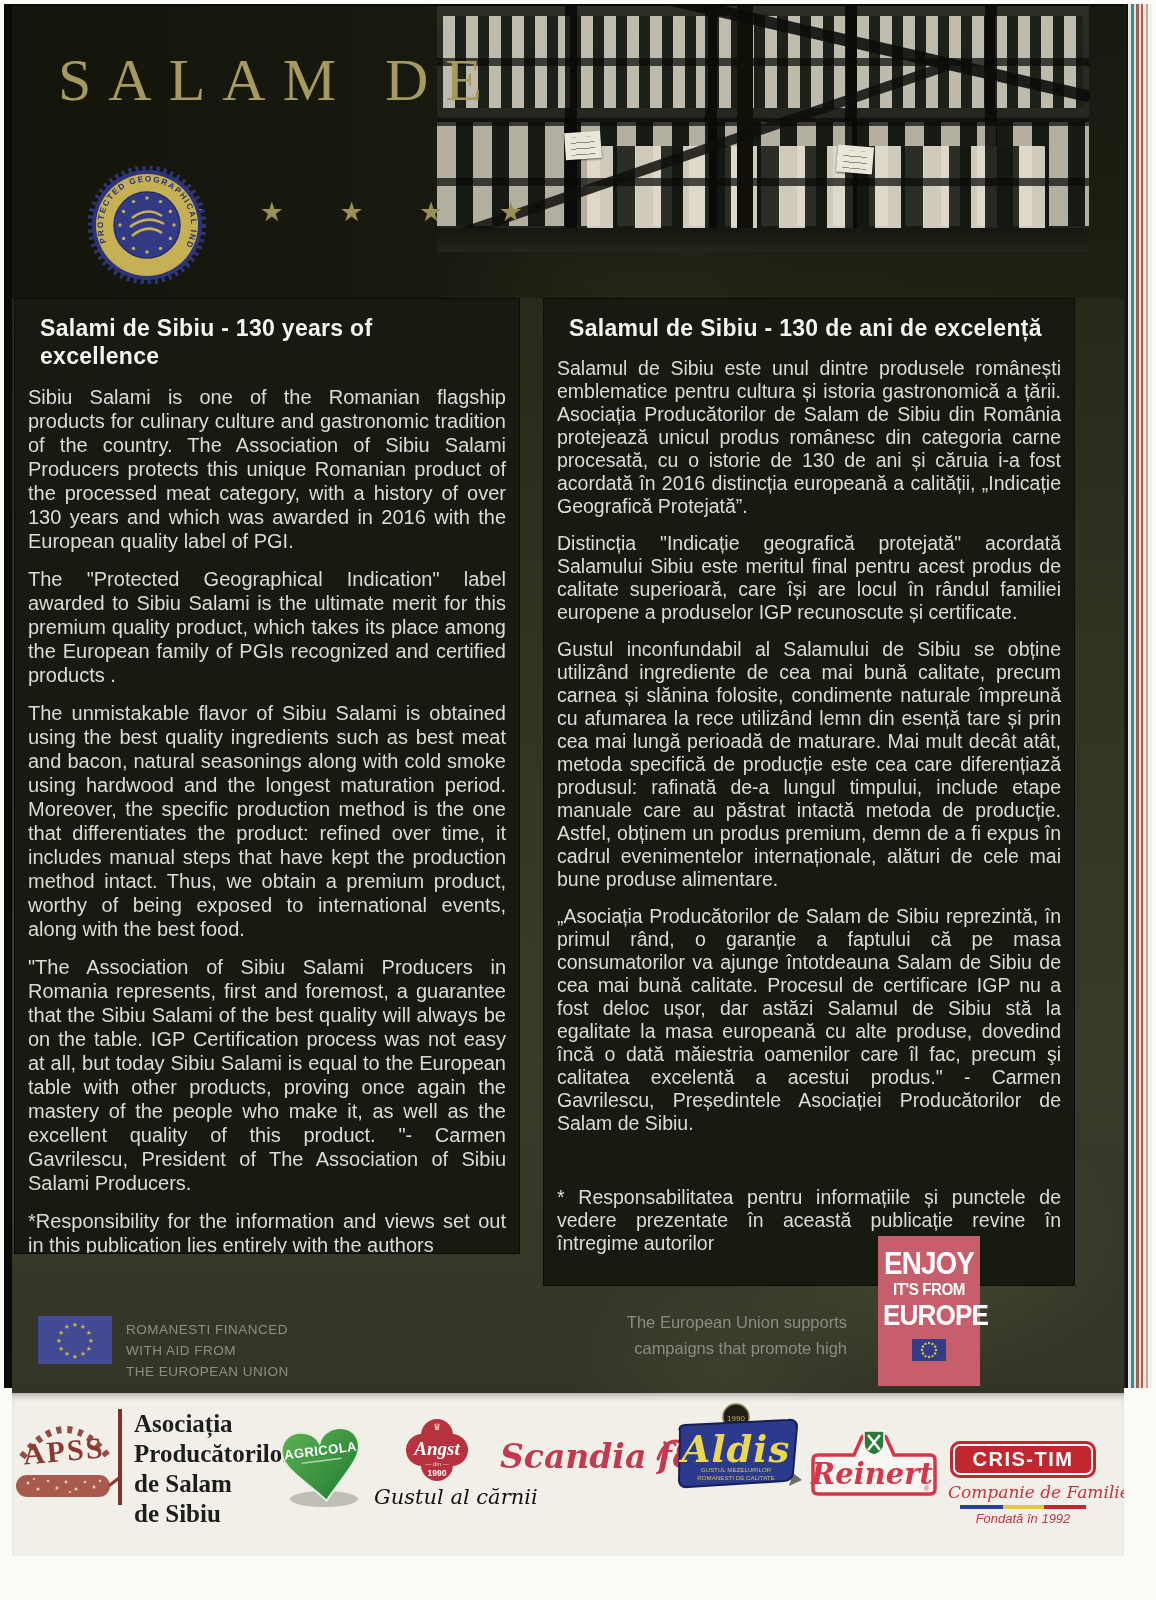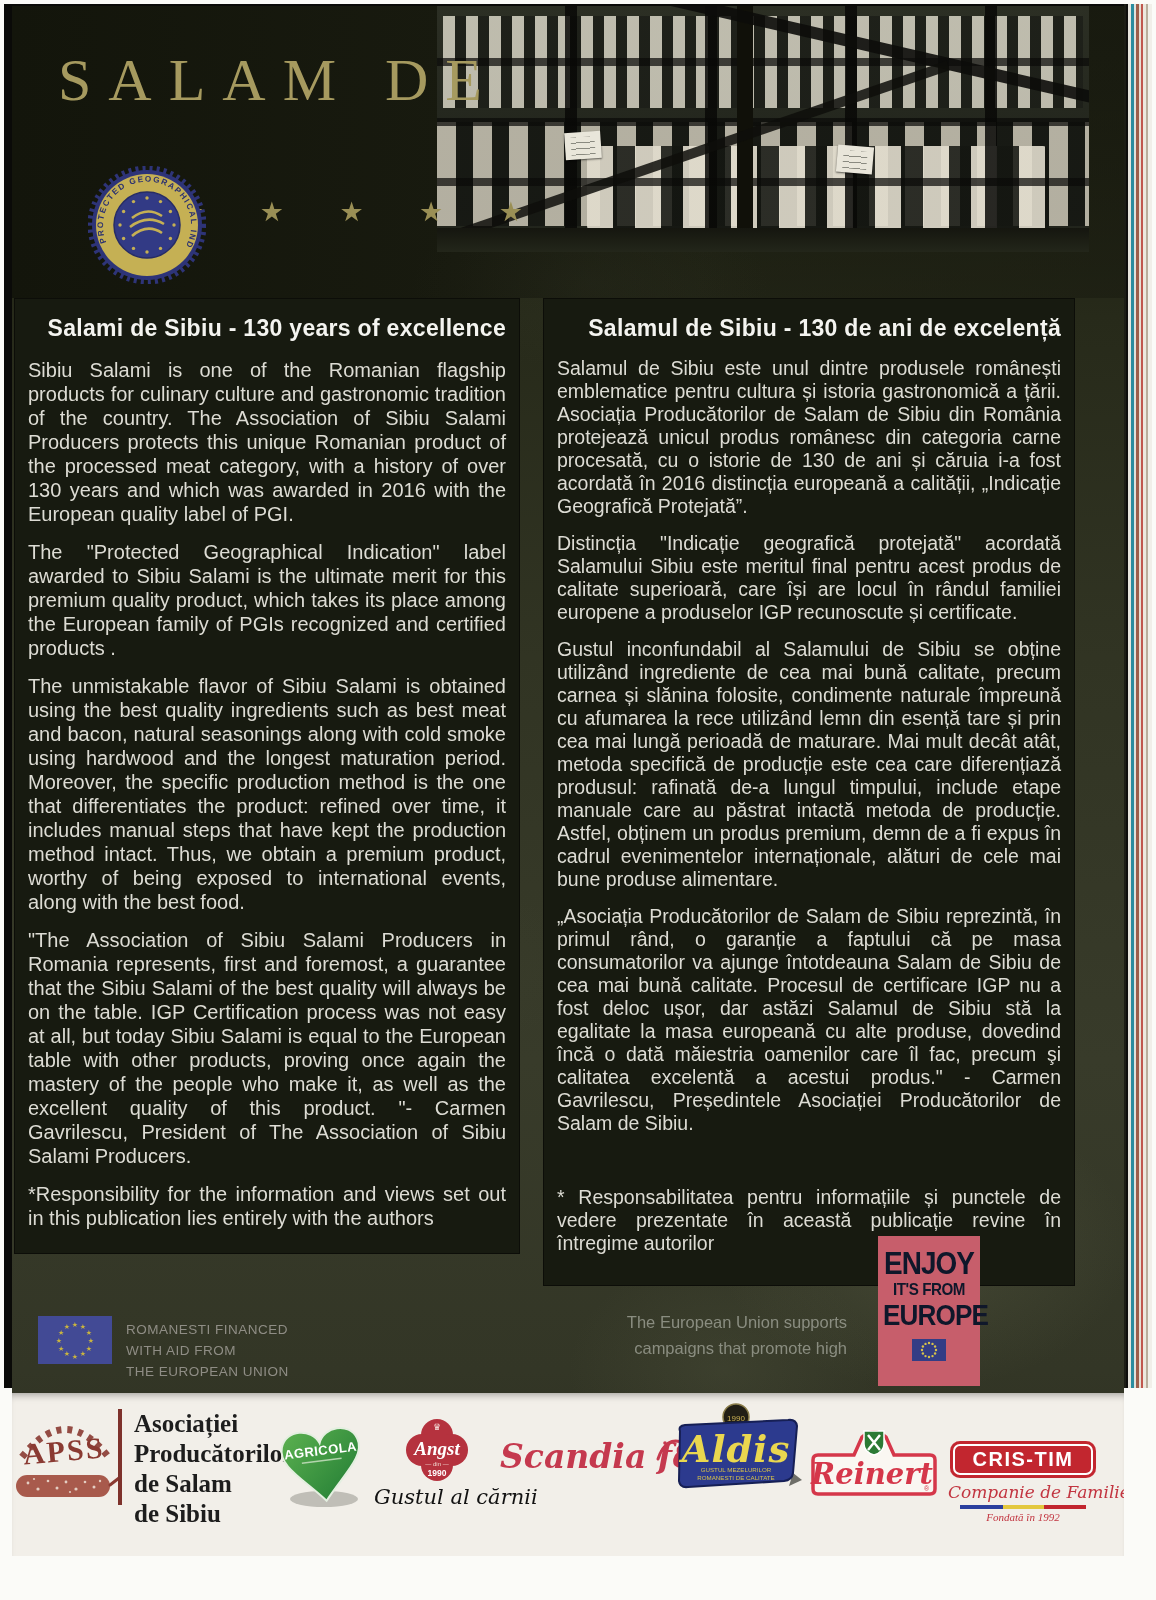--- a/index.html
+++ b/index.html
@@ -55,36 +55,36 @@
   .floor { left:0; right:0; bottom:0; height:24px; background:linear-gradient(180deg,#15160f,#23261a); }
   .tag { width:36px; height:27px; background:#e9e6da; box-shadow:0 1px 2px rgba(0,0,0,.6);
     background-image:repeating-linear-gradient(180deg, transparent 0 5px, #8a8a80 5px 6px);
     background-size:24px 18px; background-position:6px 5px; background-repeat:no-repeat; }
   .tag1 { left:400px; top:140px; transform:rotate(5deg); }
   .tag2 { left:128px; top:126px; transform:rotate(-4deg); }
 
   
   .col { position:absolute; z-index:3; background:#171a10; border:1px solid #0c0d08;
     color:#dddcd4; text-align:justify; padding:16px 13px 0; display:flex; flex-direction:column; overflow:hidden; }
-  .col h2 { font-size:23px; color:#f4f4f0; letter-spacing:.3px; margin:0 0 15px; text-align:right; }
+  .col h2 { font-size:23px; color:#f4f4f0; letter-spacing:.3px; margin:0 12px 15px; text-align:left; }
   .col p { margin:0 0 14px; }
   .col-en { left:2px;  top:292px; width:506px; height:956px; font-size:20px;   line-height:1.2; }
   .col-ro { left:531px; top:292px; width:532px; height:988px; font-size:19.5px; line-height:1.18; }
   .footnote { margin-top:auto !important; margin-bottom:42px !important; }
   .col-ro .footnote { margin-bottom:30px !important; }
 
   
   .euflag { position:absolute; left:26px; top:1310px; z-index:3; }
   .campaign { position:absolute; left:114px; top:1314px; z-index:3; color:#8f8d85;
     font-size:13.5px; letter-spacing:.5px; line-height:1.55; }
   .support { position:absolute; left:545px; top:1304px; width:290px; z-index:3; text-align:right;
     color:#8a8d80; font-size:16.5px; line-height:1.55; }
 
   .enjoy { position:absolute; left:866px; top:1230px; width:102px; height:150px; z-index:5;
-    background:#c75e6b; color:#0f172a; text-align:center; padding-top:12px;
+    background:#c75e6b; color:#ffffff; text-align:center; padding-top:12px;
     font-family:"Liberation Sans", sans-serif; font-weight:bold; }
   .enjoy .e1 { font-size:31px; letter-spacing:-1px; transform:scaleX(.9); line-height:1; }
   .enjoy .e2 { font-size:16.5px; letter-spacing:-.5px; transform:scaleX(.92); line-height:1.25; }
   .enjoy .e3 { font-size:29px; letter-spacing:-1px; transform:scaleX(.9); line-height:1.05; }
   .enjoy svg { margin-top:9px; }
 
   
   .band { position:absolute; left:0; top:1387px; width:1112px; height:163px; z-index:4; background:#f2efe9;
     box-shadow:inset 0 7px 9px -6px rgba(0,0,0,.4); }
   .band > * { position:absolute; }
@@ -106,21 +106,21 @@
   .reinert { left:798px; top:30px; }
   .reinert .big { font-family:"DejaVu Serif", serif; font-style:italic; font-weight:bold; }
   .cristim { left:936px; top:44px; width:150px; text-align:center; }
   .cristim-box { width:146px; height:37px; margin:4px auto; background:#c2262f; border-radius:10px;
     box-shadow:inset 0 0 0 3px #c2262f, inset 0 0 0 5px #fff; display:flex; align-items:center;
     justify-content:center; color:#fff; font-weight:bold; font-size:20px; letter-spacing:1.5px; }
   .cristim-tagline { font-family:"DejaVu Serif", serif; font-style:italic; font-size:17px;
     color:#c23540; margin-top:4px; white-space:nowrap; }
   .tricolor { width:126px; height:4px; margin:3px auto 2px;
     background:linear-gradient(90deg,#2b3f9e 0 34%, #e3c83e 34% 67%, #c2262f 67% 100%); }
-  .cristim-founded { font-family:Liberation Serif, serif; font-style:italic; font-size:11px; color:#c23540; }
+  .cristim-founded { font-family:Liberation Sans, sans-serif; font-style:italic; font-size:13px; color:#c23540; }
 
   svg text { font-family:"Liberation Sans", sans-serif; }
   .seriftext { font-family:"Liberation Serif", serif; }
 </style>
 </head>
 <body>
 
 <div class="page">
   <div class="content">
     <div class="header-shade"></div>
@@ -261,21 +261,21 @@
             <circle cx="60" cy="97" r="1.1"></circle>
               <circle cx="90" cy="86" r="1.2"></circle>
           </g>
           <path d="M100,90 l9,-7" stroke="#8a3a32" stroke-width="3" stroke-linecap="round"></path>
         </g>
       </svg>
 
       <div class="divider"></div>
 
       <div class="assoc">
-        <div>Asociației</div>
+        <div>Asociația</div>
         <div>Producătorilor</div>
         <div>de Salam</div>
         <div>de Sibiu</div>
       </div>
 
       <svg class="agricola" width="96" height="96" viewBox="0 0 96 96">
         <defs>
           <linearGradient id="agGrad" x1="0" y1="0" x2="1" y2="1">
             <stop offset="0" stop-color="#5cb150"></stop>
               <stop offset="1" stop-color="#1f7a33"></stop>

